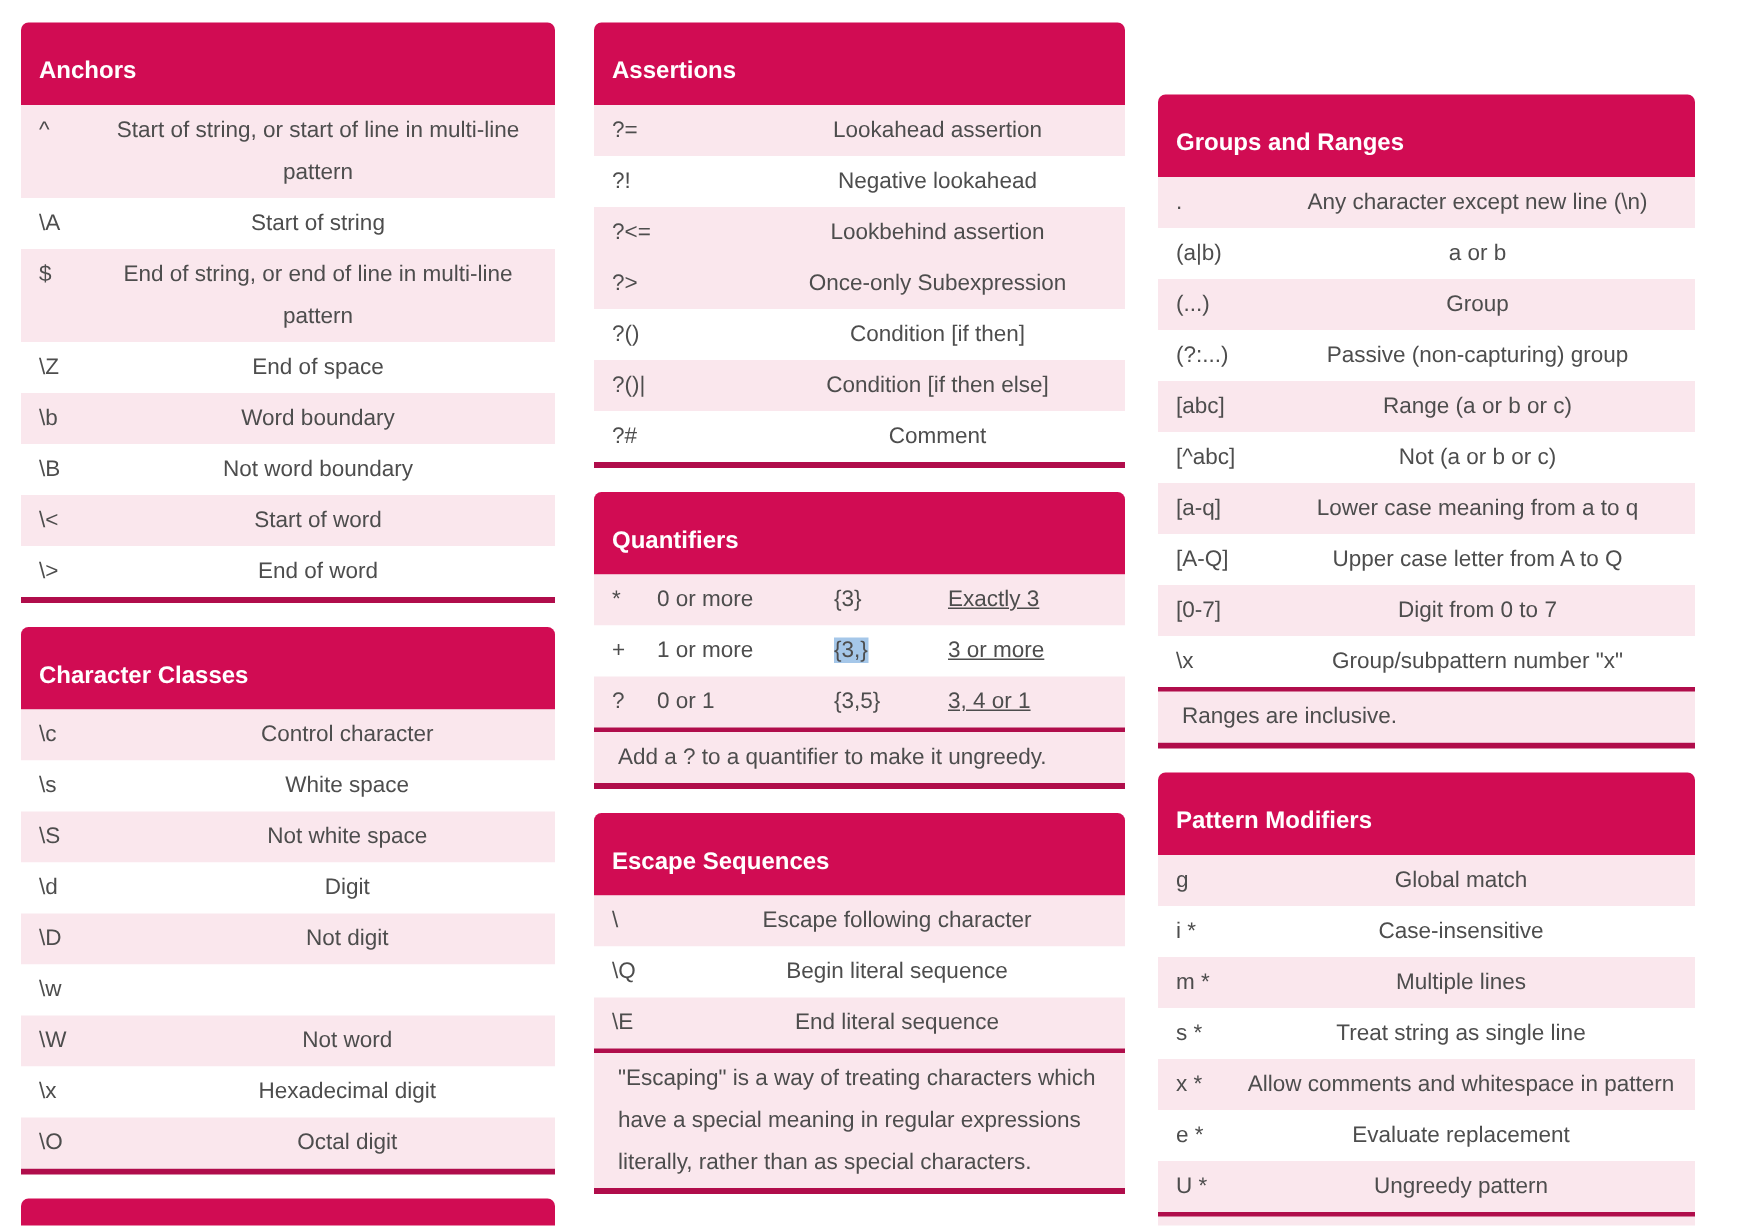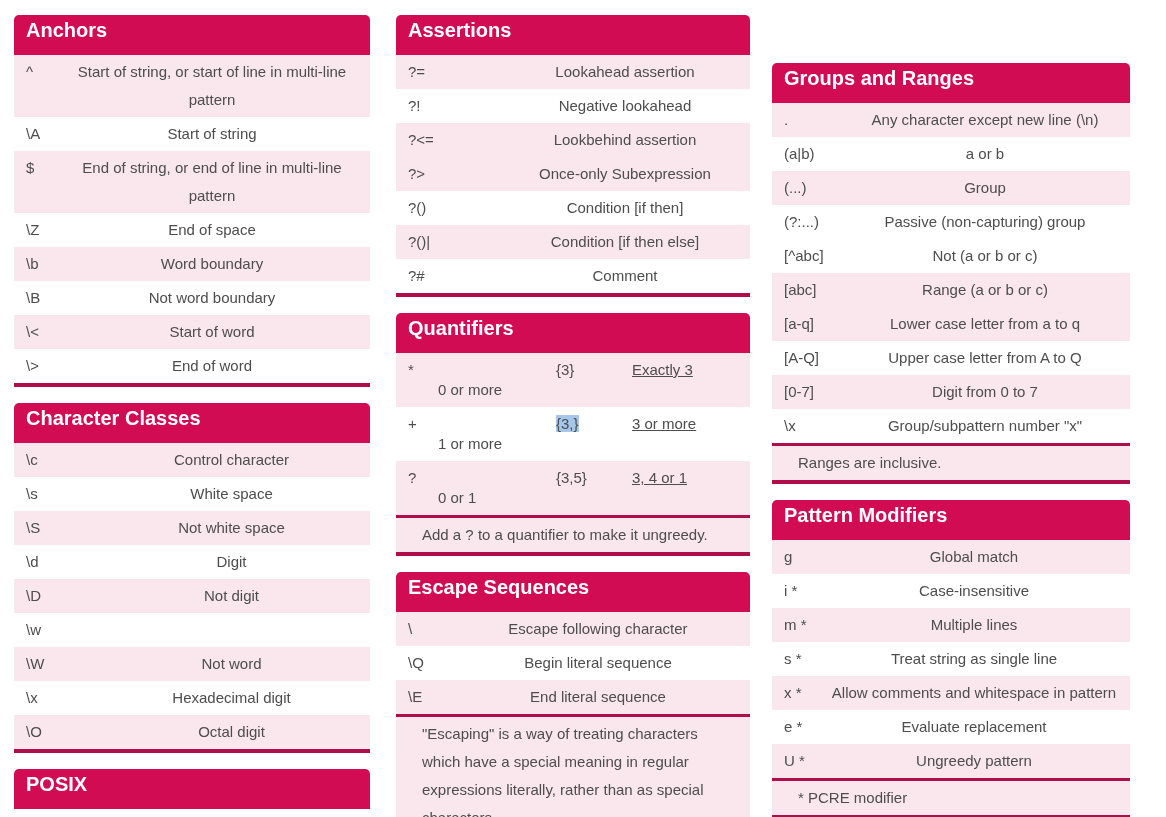--- a/index.html
+++ b/index.html
@@ -21,23 +21,23 @@
     color:var(--body-text);
   }
   .col{position:absolute;top:15px;}
   #col-left{left:14px;width:356px;}
   #col-mid{left:396px;width:354px;}
   #col-right{left:772px;width:358px;margin-top:48px;}
   .section{margin-bottom:16px;}
   .section-header{
     background:var(--header-bg);
     color:var(--header-text);
-    font-size:20px;
+    font-size:16px;
     font-weight:bold;
-    padding:4px 12px 13px 12px;
+    padding:24px 12px 13px 12px;
     border-radius:5px 5px 0 0;
   }
   .tbody{border-bottom:4px solid var(--section-border);}
   .row{
     display:flex;
     font-size:15px;
     line-height:28px;
     padding:3px 8px 3px 12px;
   }
   .row.pink{background:var(--row-pink);}
@@ -46,30 +46,30 @@
   .desc{flex:1;text-align:center;}
   
   .sec-anchors  .sym{width:36px;}
   .sec-cc       .sym{width:75px;}
   .sec-assert   .sym{width:100px;}
   .sec-esc      .sym{width:46px;}
   .sec-groups   .sym{width:64px;}
   .sec-mods     .sym{width:42px;}
   
   .qs1{width:30px;flex-shrink:0;}
-  .qd1{width:118px;flex-shrink:0;margin-top:20px;}
+  .qd1{width:118px;flex-shrink:0;}
   .qs2{width:76px;flex-shrink:0;}
   .qd2{flex:1;text-decoration:underline;}
   .selected{background:var(--selection-bg);}
   .section-footer{
     background:var(--row-pink);
     border-top:3px solid var(--section-border);
     font-size:15px;
     line-height:28px;
-    padding:3px 26px;
+    padding:3px 16px;
   }
 </style>
 </head>
 <body>
 
 <div class="col" id="col-left">
 
   <div class="section sec-anchors">
     <div class="section-header">Anchors</div>
     <div class="tbody">
@@ -251,31 +251,31 @@
           <span class="desc">a or b</span>
         </div>
       <div class="row pink">
           <span class="sym">(...)</span>
           <span class="desc">Group</span>
         </div>
       <div class="row white">
           <span class="sym">(?:...)</span>
           <span class="desc">Passive (non-capturing) group</span>
         </div>
+      <div class="row pink">
+          <span class="sym">[abc]</span>
+          <span class="desc">Range (a or b or c)</span>
+        </div>
       <div class="row white">
           <span class="sym">[^abc]</span>
           <span class="desc">Not (a or b or c)</span>
         </div>
       <div class="row pink">
-          <span class="sym">[abc]</span>
-          <span class="desc">Range (a or b or c)</span>
-        </div>
-      <div class="row pink">
           <span class="sym">[a-q]</span>
-          <span class="desc">Lower case letter from a to q</span>
+          <span class="desc">Lower case meaning from a to q</span>
         </div>
       <div class="row white">
           <span class="sym">[A-Q]</span>
           <span class="desc">Upper case letter from A to Q</span>
         </div>
       <div class="row pink">
           <span class="sym">[0-7]</span>
           <span class="desc">Digit from 0 to 7</span>
         </div>
       <div class="row white">

